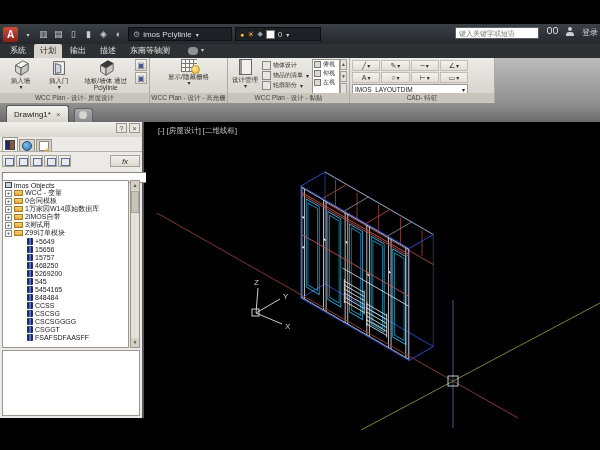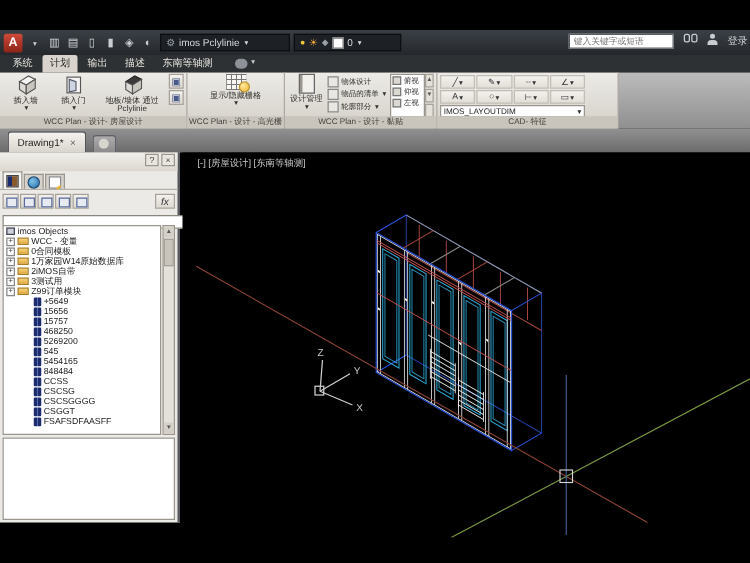--- a/index.html
+++ b/index.html
@@ -100,21 +100,21 @@
     display:flex;align-items:center;justify-content:center;box-sizing:border-box;}
   .ptab.active{background:#f7f5f1;height:14px;}
   .ti-cab{width:8px;height:8px;background:linear-gradient(90deg,#1c2b6e 45%,#8a5a2a 45%);border:1px solid #444;}
   .ti-globe{width:8px;height:8px;border-radius:50%;background:radial-gradient(circle at 35% 35%,#7ec4e8,#2a6aa8);border:1px solid #1a4a78;}
   .ti-sketch{width:8px;height:8px;background:#fff;border:1px solid #888;position:relative;}
   .ti-sketch::after{content:"";position:absolute;right:-1px;bottom:-1px;width:4px;height:2px;background:#e8b83c;transform:rotate(-35deg);}
   .ptools{height:15px;display:flex;gap:1px;padding:1px 2px;align-items:center;}
   .tbtn{width:13px;height:12px;border:1px solid #a6a29a;background:linear-gradient(#f3f1ed,#ddd9d1);
     box-sizing:border-box;position:relative;}
   .tbtn::after{content:"";position:absolute;left:2px;top:2px;width:7px;height:6px;border:1px solid #5a6a9a;background:#e8eaf2;}
-  .fxbtn{margin-left:auto;width:16px;height:12px;border:1px solid #a6a29a;background:linear-gradient(#f3f1ed,#ddd9d1);
+  .fxbtn{margin-left:auto;width:30px;height:12px;border:1px solid #a6a29a;background:linear-gradient(#f3f1ed,#ddd9d1);
     font-size:8px;font-style:italic;text-align:center;line-height:11px;color:#333;box-sizing:border-box;}
   .psearch{height:15px;display:flex;gap:2px;padding:1px 2px;align-items:center;}
   .sinput{flex:1;height:11px;background:#fff;border:1px solid #8a867e;box-sizing:border-box;}
   .sb{width:12px;height:12px;border:1px solid #a6a29a;background:linear-gradient(#f3f1ed,#ddd9d1);
     font-size:8px;line-height:11px;text-align:center;box-sizing:border-box;}
   .sb1{color:#2a4a9a;}
   .sb2{position:relative;}
   .sb2::before,.sb2::after{content:"";position:absolute;top:3px;width:4px;height:5px;border:1px solid #444;
     border-radius:1px;box-sizing:border-box;}
   .sb2::before{left:1px;} .sb2::after{right:1px;}
@@ -459,21 +459,21 @@
       <span class="sthumb"></span>
       <span class="sarrow down">▼</span>
     </div>
     <div class="preview"></div>
   </div>
 
   <div class="viewport">
     <div class="vplabel">
       <span>[-]</span>
       <span>[房屋设计]</span>
-      <span>[东南等轴测]</span>
+      <span>[二维线框]</span>
     </div>
     <svg width="454" height="308" viewBox="0 0 454 308">
 
       <g stroke-width="0.9" fill="none">
         <g transform="matrix(0.866,0.5,0,1,179,50)">
           <rect x="0" y="0" width="125" height="112" stroke="#2443b0"></rect>
           <line x1="0" y1="0" x2="125" y2="0" stroke="#999999"></line>
           <line x1="12" y1="2" x2="12" y2="28" stroke="#a8473c"></line>
           <line x1="37" y1="2" x2="37" y2="28" stroke="#a8473c"></line>
           <line x1="62" y1="2" x2="62" y2="28" stroke="#a8473c"></line>

